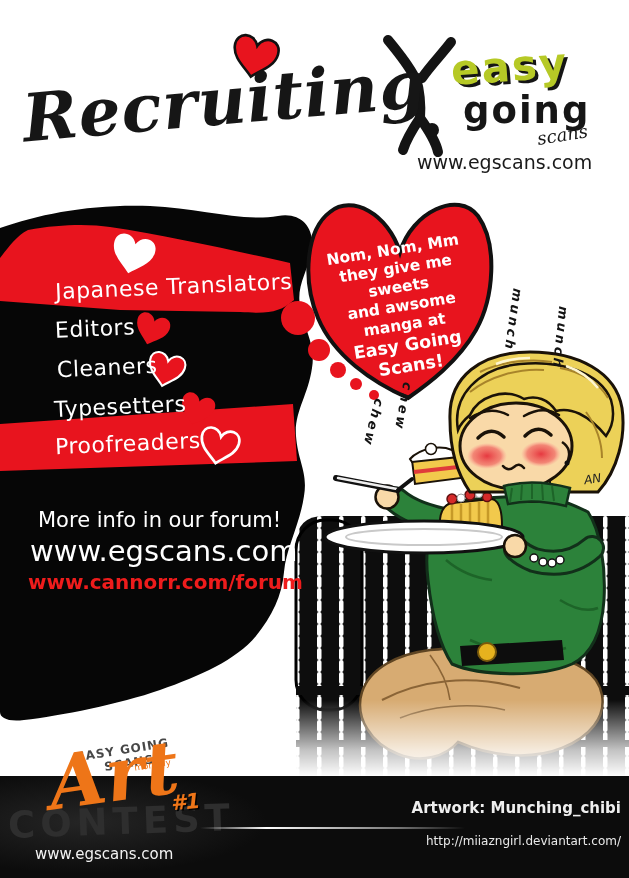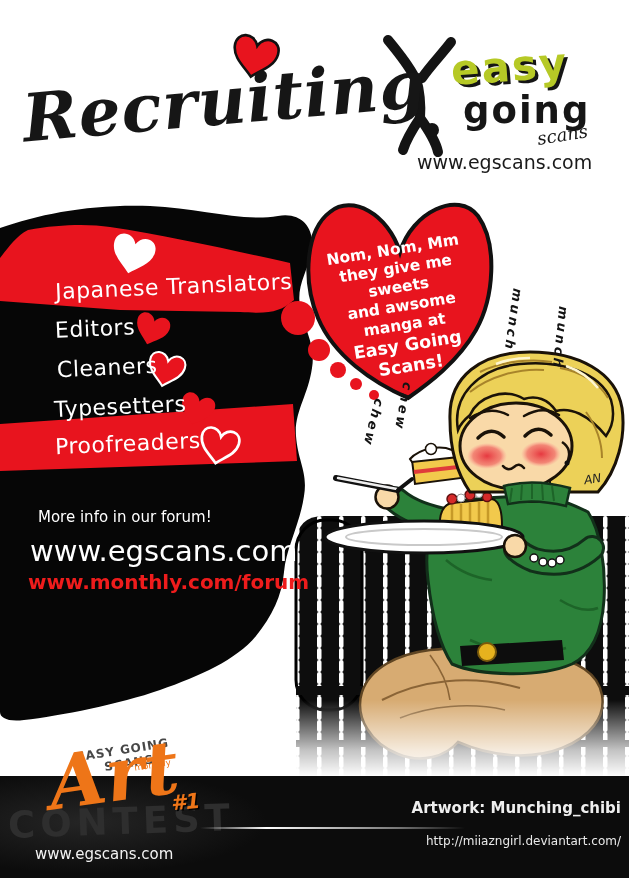--- a/index.html
+++ b/index.html
@@ -39,21 +39,21 @@
     z-index:5;color:#fff;font-size:22px;white-space:nowrap;
     transform:rotate(-2.5deg);letter-spacing:.5px;
   }
   .li-0{left:55px;top:274px;}
   .li-1{left:55px;top:316px;}
   .li-2{left:57px;top:355px;}
   .li-3{left:54px;top:394px;}
   .li-4{left:55px;top:431px;}
 
   
-  .forum-1{left:38px;top:508px;z-index:5;color:#fff;font-size:15px;white-space:nowrap;}
+  .forum-1{left:38px;top:508px;z-index:5;color:#fff;font-size:21px;white-space:nowrap;}
   .forum-2{left:30px;top:534px;z-index:5;color:#fff;font-size:29px;white-space:nowrap;}
   .forum-3{left:28px;top:570px;z-index:5;color:#ee1c1c;font-size:20px;font-weight:bold;white-space:nowrap;}
 
   
   .thought-text{
     left:316px;top:240px;width:172px;z-index:5;text-align:center;
     color:#fff;font-size:15.5px;font-weight:600;line-height:1.22;
     transform:rotate(-9deg);
   }
   .thought-text .big{font-size:17.5px;}
@@ -309,21 +309,21 @@
   <div class="abs logo-url">www.egscans.com</div>
 
   <div class="abs list-item li-0">Japanese Translators</div>
   <div class="abs list-item li-1">Editors</div>
   <div class="abs list-item li-2">Cleaners</div>
   <div class="abs list-item li-3">Typesetters</div>
   <div class="abs list-item li-4">Proofreaders</div>
 
   <div class="abs forum-1">More info in our forum!</div>
   <div class="abs forum-2">www.egscans.com</div>
-  <div class="abs forum-3">www.monthly.com/forum</div>
+  <div class="abs forum-3">www.cannorr.com/forum</div>
 
   <div class="abs thought-text">
     <div>Nom, Nom, Mm</div>
     <div>they give me sweets</div>
     <div>and awsome</div>
     <div>manga at</div>
     <div class="big">Easy Going</div>
     <div class="big">Scans!</div>
   </div>
 

